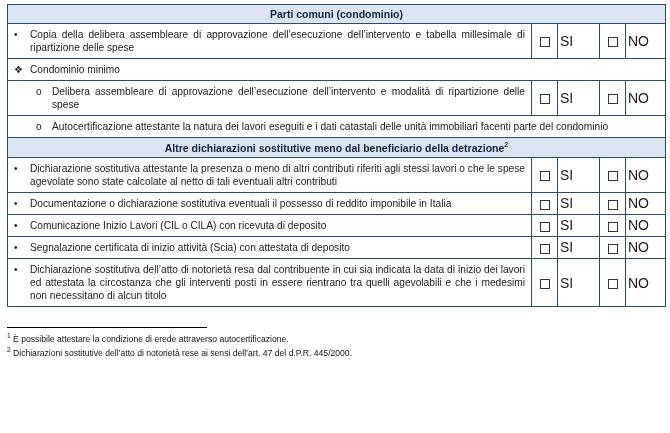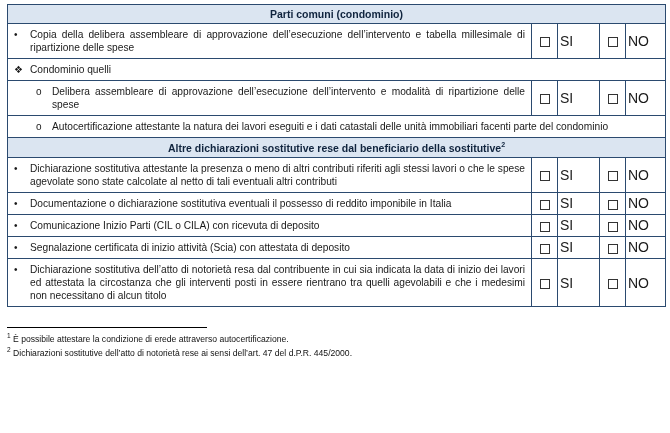--- a/index.html
+++ b/index.html
@@ -139,21 +139,21 @@
         <td class="cbcell"><span class="chk"></span></td>
         <td class="lblcell nbord-l">SI</td>
         <td class="cbcell"><span class="chk"></span></td>
         <td class="lblcell nbord-l">NO</td>
       </tr>
 
       <tr>
         <td colspan="5" class="txt">
           <div class="bullets">
             <div class="bullet">❖</div>
-            <div class="btext">Condominio quelli</div>
+            <div class="btext">Condominio minimo</div>
           </div>
         </td>
       </tr>
 
       <tr>
         <td class="txt indent-cell">
           <div class="bullets">
             <div class="bullet">o</div>
             <div class="btext">Delibera assembleare di approvazione dell’esecuzione dell’intervento e modalità di ripartizione delle spese</div>
           </div>
@@ -167,21 +167,21 @@
       <tr>
         <td colspan="5" class="txt indent-cell">
           <div class="bullets">
             <div class="bullet">o</div>
             <div class="btext">Autocertificazione attestante la natura dei lavori eseguiti e i dati catastali delle unità immobiliari facenti parte del condominio</div>
           </div>
         </td>
       </tr>
 
       <tr>
-        <td colspan="5" class="sec-head"><span>Altre dichiarazioni sostitutive rese dal beneficiario della sostitutive</span><sup>2</sup></td>
+        <td colspan="5" class="sec-head"><span>Altre dichiarazioni sostitutive meno dal beneficiario della detrazione</span><sup>2</sup></td>
       </tr>
 
       <tr>
         <td class="txt">
           <div class="bullets">
             <div class="bullet">•</div>
             <div class="btext">Dichiarazione sostitutiva attestante la presenza o meno di altri contributi riferiti agli stessi lavori o che le spese agevolate sono state calcolate al netto di tali eventuali altri contributi</div>
           </div>
         </td>
         <td class="cbcell"><span class="chk"></span></td>
@@ -201,21 +201,21 @@
         <td class="lblcell nbord-l">SI</td>
         <td class="cbcell"><span class="chk"></span></td>
         <td class="lblcell nbord-l">NO</td>
       </tr>
 
 
       <tr>
         <td class="txt">
           <div class="bullets">
             <div class="bullet">•</div>
-            <div class="btext">Comunicazione Inizio Parti (CIL o CILA) con ricevuta di deposito</div>
+            <div class="btext">Comunicazione Inizio Lavori (CIL o CILA) con ricevuta di deposito</div>
           </div>
         </td>
         <td class="cbcell"><span class="chk"></span></td>
         <td class="lblcell nbord-l">SI</td>
         <td class="cbcell"><span class="chk"></span></td>
         <td class="lblcell nbord-l">NO</td>
       </tr>
 
       <tr>
         <td class="txt">

